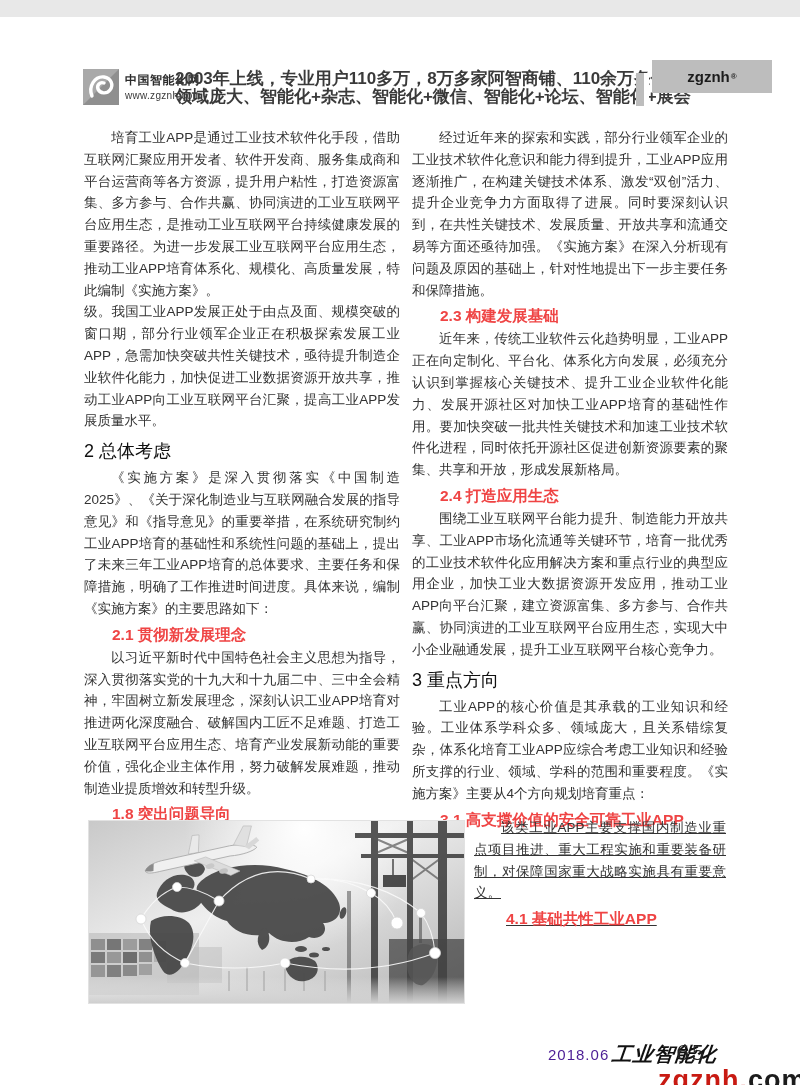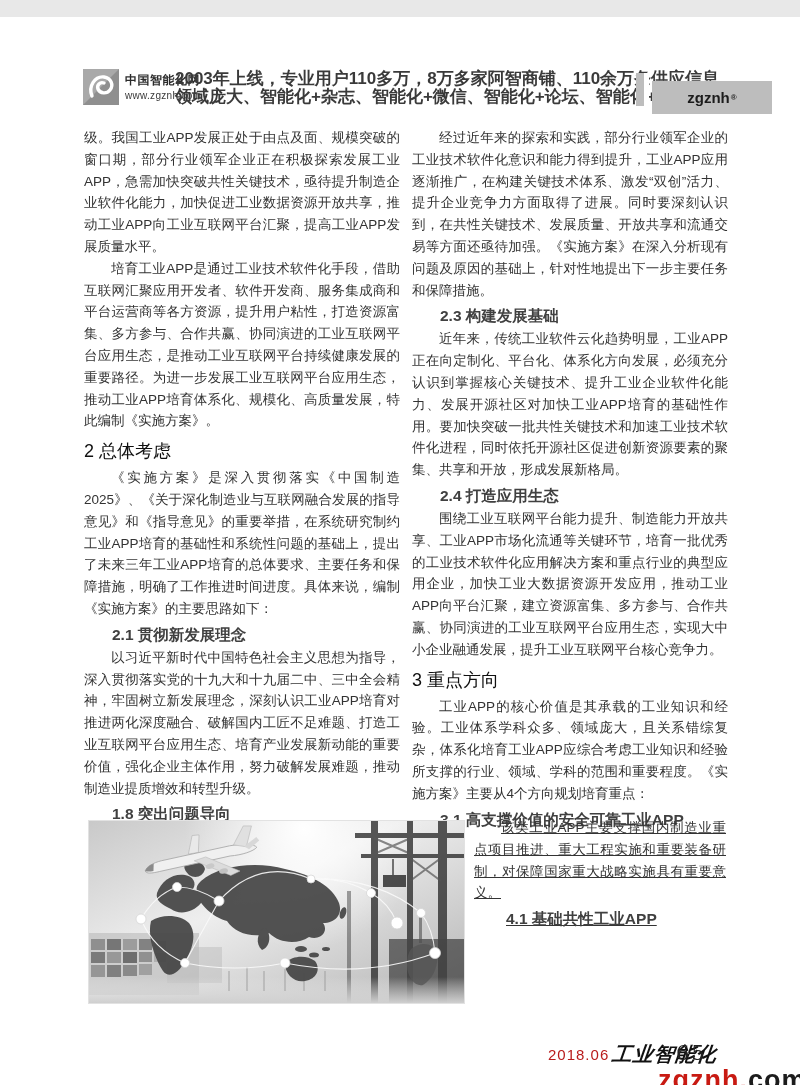--- a/index.html
+++ b/index.html
@@ -9,42 +9,42 @@
   
   .brand{position:absolute;left:83px;top:52px;display:flex;align-items:center;gap:6px;}
   .brand-icon{width:36px;height:36px;flex:0 0 auto;}
   .brand-name{font-size:12px;font-weight:bold;color:#2b2b2b;letter-spacing:0.5px;line-height:14px;}
   .brand-url{font-size:10px;color:#3a3a3a;line-height:12px;margin-top:3px;letter-spacing:0.3px;}
   .tagline{position:absolute;left:175px;top:53px;width:320px;font-size:17px;font-weight:bold;
            color:#3a3a3a;line-height:18px;}
   .tagline div{white-space:nowrap;}
   .badge-accent{position:absolute;left:636px;top:56px;width:11px;height:33px;background:#bdbdbd;
                 border-right:2px solid #fff;box-shadow:inset -3px 0 0 #fff, inset -5px 0 0 #bdbdbd;}
-  .badge{position:absolute;left:652px;top:64px;width:120px;height:33px;background:#bdbdbd;
+  .badge{position:absolute;left:652px;top:43px;width:120px;height:33px;background:#bdbdbd;
          display:flex;align-items:center;justify-content:center;font-weight:bold;font-size:15px;color:#1c1c1c;}
   .badge sup{font-size:8px;margin-left:1px;}
 
   
   .col{position:absolute;top:110px;width:316px;color:#333;text-align:justify;}
   .col-left{left:84px;}
   .col-right-top{left:412px;}
   .col-right-wrap{position:absolute;left:474px;top:800px;width:252px;color:#333;text-align:justify;text-decoration:underline;}
   .body-p{margin:0;font-size:13.5px;line-height:21.8px;}
   .indent{text-indent:2em;}
   h2.sec{margin:8px 0 5px;font-size:18px;line-height:22px;color:#101010;font-weight:normal;}
-  h3.sec{margin:6px 0 3px;font-size:15.5px;line-height:18px;color:#404040;font-weight:bold;padding-left:28px;}
+  h3.sec{margin:6px 0 3px;font-size:15.5px;line-height:18px;color:#ef4444;font-weight:bold;padding-left:28px;}
   .col-right-wrap h3.sec{padding-left:32px;}
 
   
   .photo{position:absolute;left:88px;top:803px;width:375px;height:182px;z-index:5;
          border:1px solid #e2e2e2;background:#dcdcdc;}
   .photo svg{display:block;width:100%;height:100%;}
 
   
-  .footer-issue{position:absolute;left:548px;top:1029px;font-size:15px;color:#b91c1c;letter-spacing:1px;}
+  .footer-issue{position:absolute;left:548px;top:1029px;font-size:15px;color:#4c1d95;letter-spacing:1px;}
   .footer-logo{position:absolute;left:612px;top:1024px;font-size:20px;color:#111;
                font-family:"DejaVu Serif","Liberation Serif",serif;font-style:italic;font-weight:bold;
                transform:skewX(-6deg);letter-spacing:1px;}
   .footer-page{position:absolute;left:676px;top:1024px;font-size:21px;color:#222;letter-spacing:2px;
                font-family:"DejaVu Serif","Liberation Serif",serif;}
   .watermark{position:absolute;left:658px;top:1048px;font-size:27px;font-weight:bold;letter-spacing:1px;
              font-family:"Liberation Sans","DejaVu Sans",sans-serif;}
   .wm-red{color:#c81a12;}
   .wm-dark{color:#1c1c1c;}
 </style>
@@ -70,22 +70,22 @@
     <div>领域庞大、智能化+杂志、智能化+微信、智能化+论坛、智能化+展会</div>
   </div>
 
   <div class="badge-accent"></div>
   <div class="badge">
     <span>zgznh</span>
       <sup>®</sup>
   </div>
 
   <div class="col col-left">
+    <p class="body-p indent">培育工业APP是通过工业技术软件化手段，借助互联网汇聚应用开发者、软件开发商、服务集成商和平台运营商等各方资源，提升用户粘性，打造资源富集、多方参与、合作共赢、协同演进的工业互联网平台应用生态，是推动工业互联网平台持续健康发展的重要路径。为进一步发展工业互联网平台应用生态，推动工业APP培育体系化、规模化、高质量发展，特此编制《实施方案》。</p>
     <p class="body-p">级。我国工业APP发展正处于由点及面、规模突破的窗口期，部分行业领军企业正在积极探索发展工业APP，急需加快突破共性关键技术，亟待提升制造企业软件化能力，加快促进工业数据资源开放共享，推动工业APP向工业互联网平台汇聚，提高工业APP发展质量水平。</p>
-    <p class="body-p indent">培育工业APP是通过工业技术软件化手段，借助互联网汇聚应用开发者、软件开发商、服务集成商和平台运营商等各方资源，提升用户粘性，打造资源富集、多方参与、合作共赢、协同演进的工业互联网平台应用生态，是推动工业互联网平台持续健康发展的重要路径。为进一步发展工业互联网平台应用生态，推动工业APP培育体系化、规模化、高质量发展，特此编制《实施方案》。</p>
     <h2 class="sec">2 总体考虑</h2>
     <p class="body-p indent">《实施方案》是深入贯彻落实《中国制造2025》、《关于深化制造业与互联网融合发展的指导意见》和《指导意见》的重要举措，在系统研究制约工业APP培育的基础性和系统性问题的基础上，提出了未来三年工业APP培育的总体要求、主要任务和保障措施，明确了工作推进时间进度。具体来说，编制《实施方案》的主要思路如下：</p>
     <h3 class="sec">2.1 贯彻新发展理念</h3>
     <p class="body-p indent">以习近平新时代中国特色社会主义思想为指导，深入贯彻落实党的十九大和十九届二中、三中全会精神，牢固树立新发展理念，深刻认识工业APP培育对推进两化深度融合、破解国内工匠不足难题、打造工业互联网平台应用生态、培育产业发展新动能的重要价值，强化企业主体作用，努力破解发展难题，推动制造业提质增效和转型升级。</p>
     <h3 class="sec">1.8 突出问题导向</h3>
   </div>
 
   <div class="col col-right-top">
     <p class="body-p indent">经过近年来的探索和实践，部分行业领军企业的工业技术软件化意识和能力得到提升，工业APP应用逐渐推广，在构建关键技术体系、激发“双创”活力、提升企业竞争力方面取得了进展。同时要深刻认识到，在共性关键技术、发展质量、开放共享和流通交易等方面还亟待加强。《实施方案》在深入分析现有问题及原因的基础上，针对性地提出下一步主要任务和保障措施。</p>
     <h3 class="sec">2.3 构建发展基础</h3>

